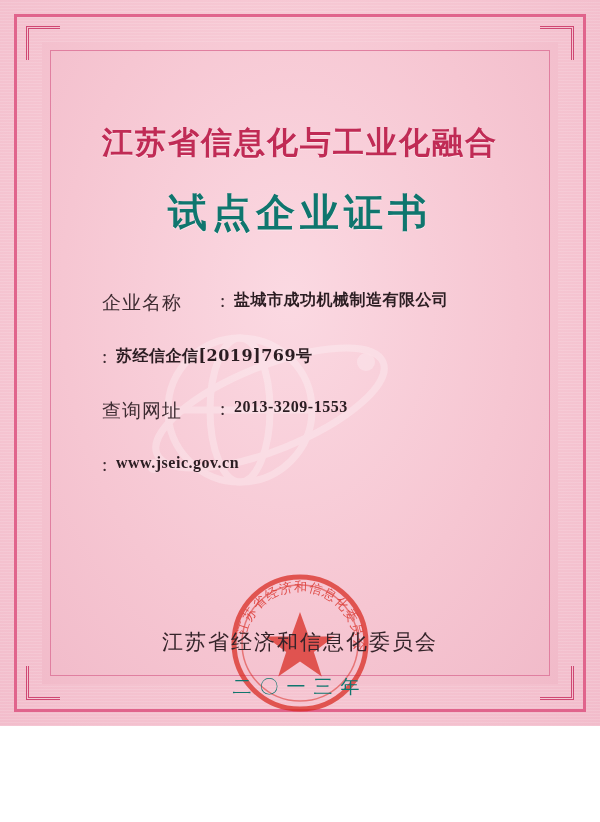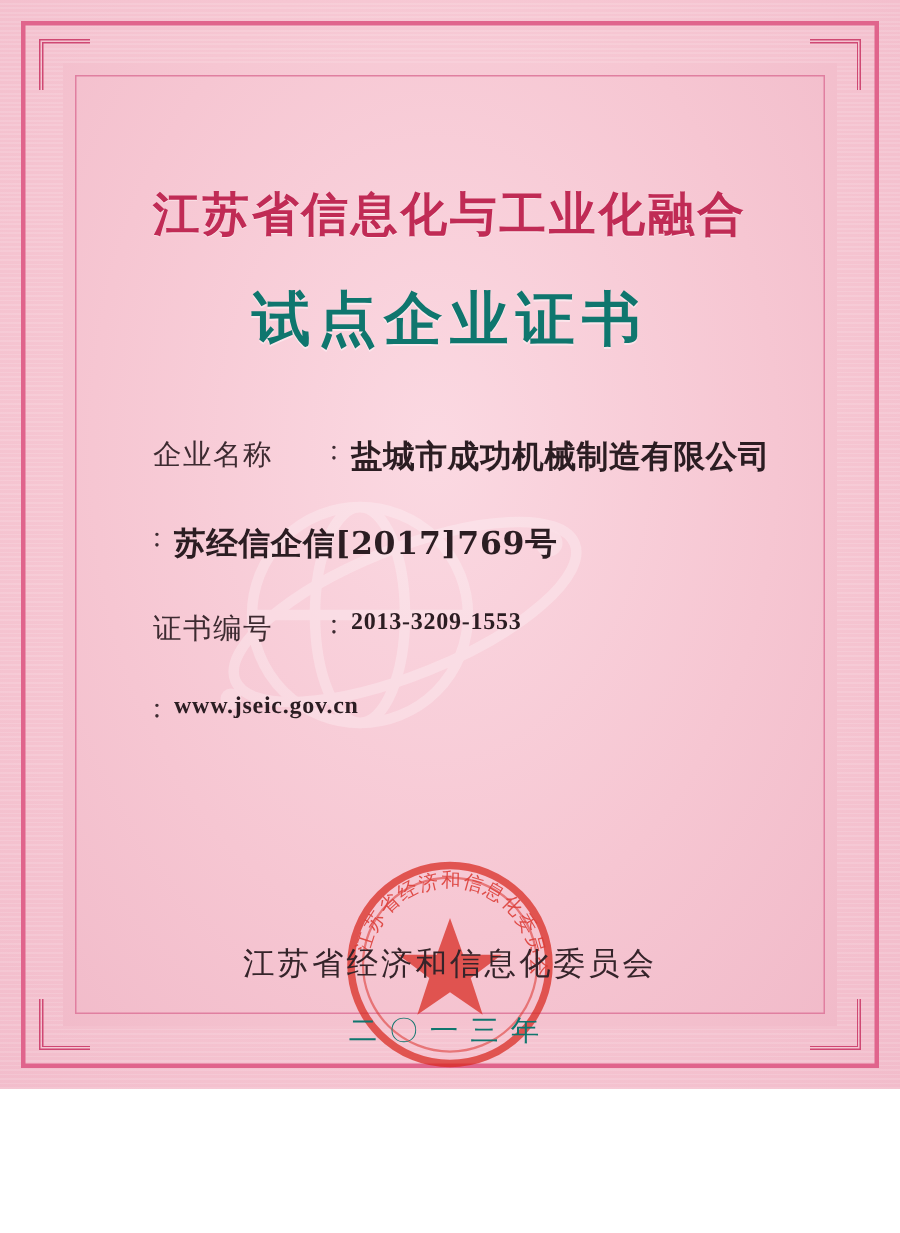--- a/index.html
+++ b/index.html
@@ -165,21 +165,21 @@
     color: #3d2b31;
     font-family: "DejaVu Serif", serif;
   }
   .field-colon {
     font-size: 19px;
     width: 14px;
     flex: none;
     color: #3d2b31;
   }
   .field-value {
-    font-size: 21px;
+    font-size: 16px;
     font-weight: bold;
     letter-spacing: 0.5px;
     color: #2b1d22;
     font-family: "DejaVu Serif", serif;
   }
   .field-value.latin {
     font-family: "Liberation Serif", serif;
     font-size: 16px;
   }
 
@@ -259,25 +259,25 @@
     <div class="fields">
 
       <div class="field-row">
         <span class="field-label">企业名称</span>
         <span class="field-colon">:</span>
         <span class="field-value">盐城市成功机械制造有限公司</span>
       </div>
 
       <div class="field-row">
         <span class="field-colon">:</span>
-        <span class="field-value">苏经信企信[2017]769号</span>
+        <span class="field-value">苏经信企信[2019]769号</span>
       </div>
 
       <div class="field-row">
-        <span class="field-label">证书编号</span>
+        <span class="field-label">查询网址</span>
         <span class="field-colon">:</span>
         <span class="field-value latin">2013-3209-1553</span>
       </div>
 
       <div class="field-row">
         <span class="field-colon">:</span>
         <span class="field-value latin">www.jseic.gov.cn</span>
       </div>
 
     </div>

